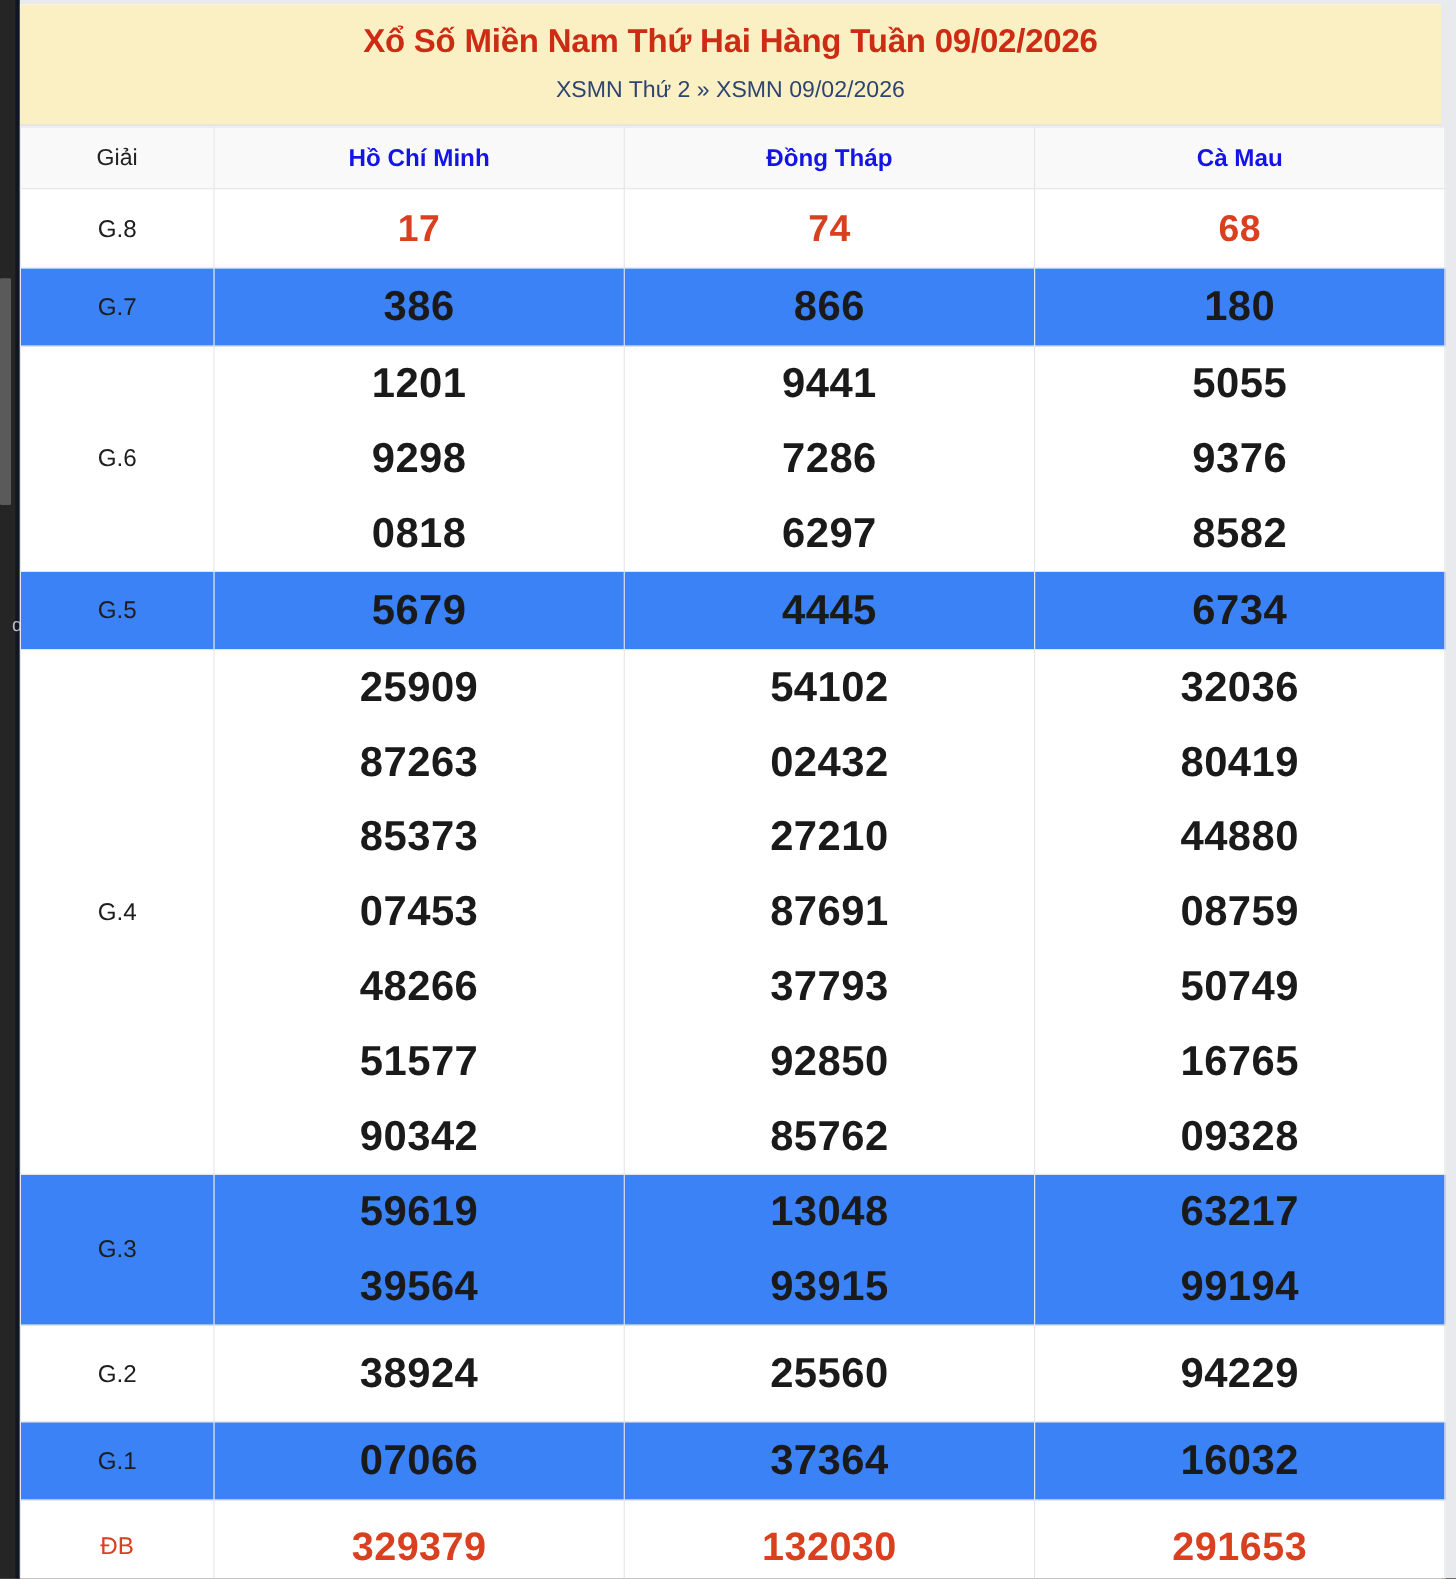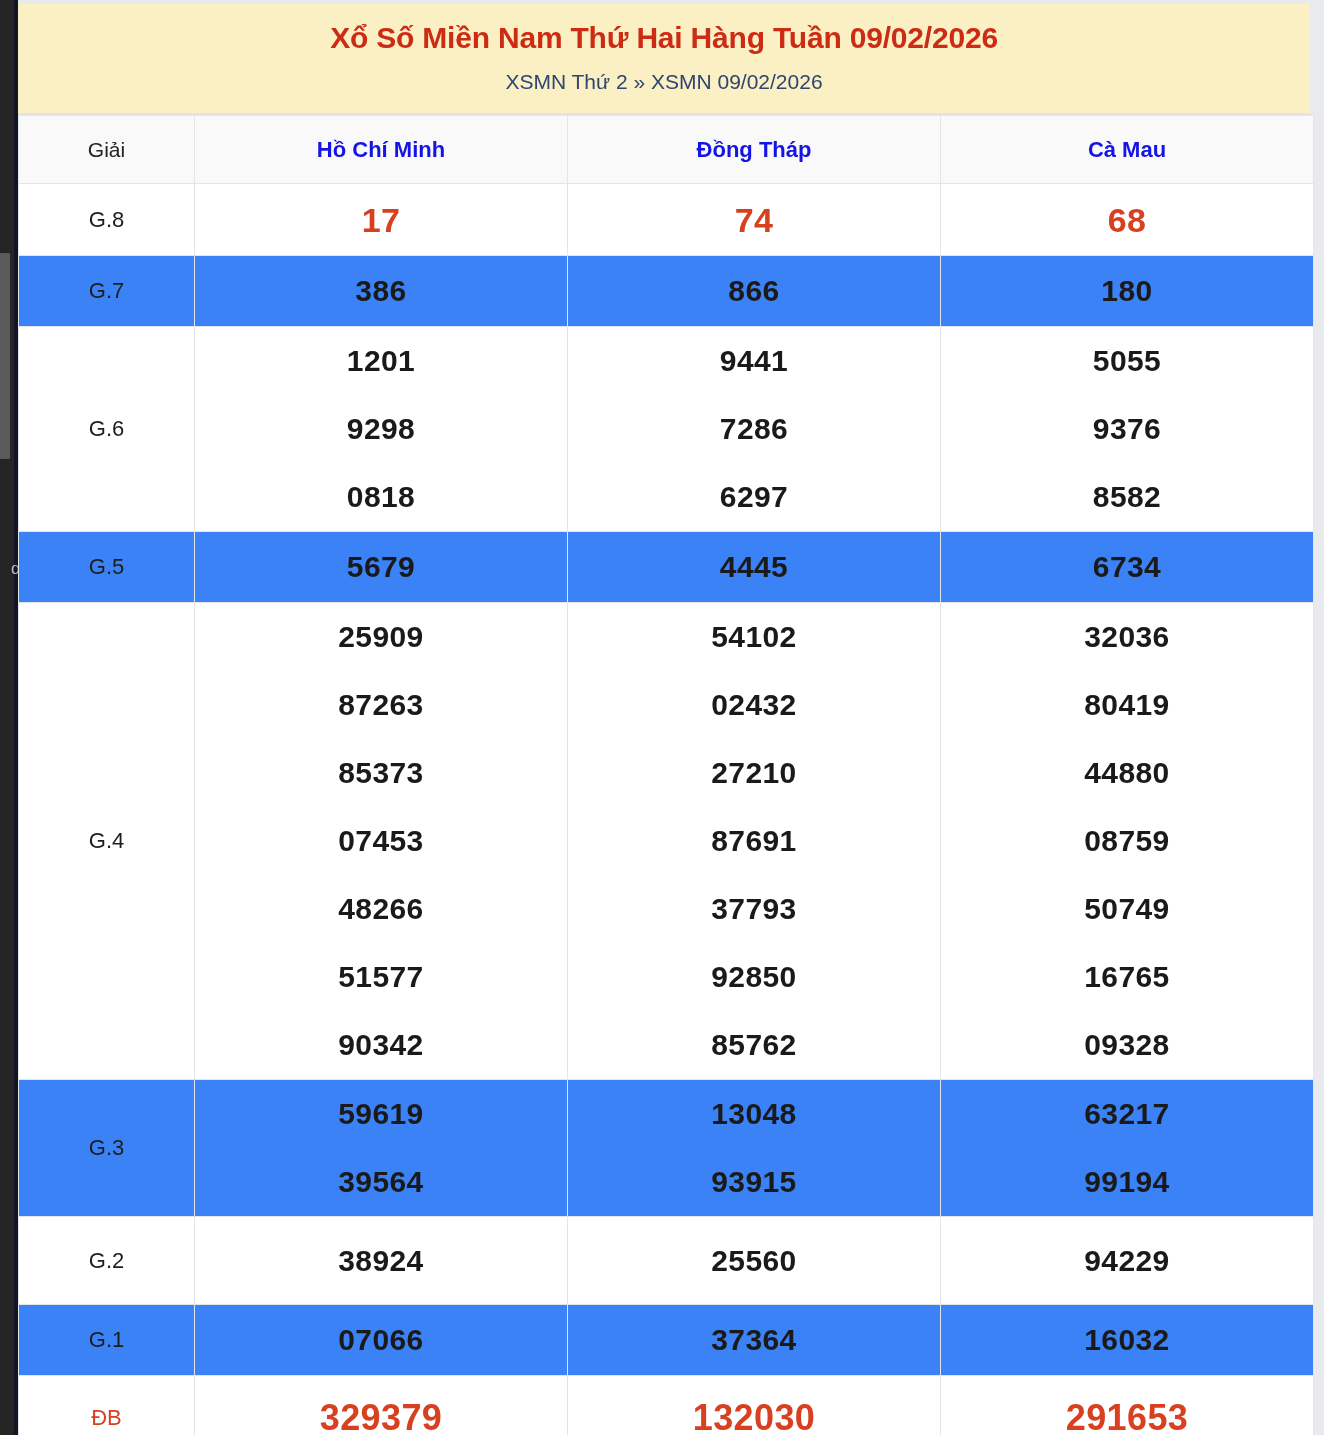--- a/index.html
+++ b/index.html
@@ -106,21 +106,21 @@
   table.results col.c-label { width: 176px; }
   table.results col.c-prov  { width: 373px; }
 
   table.results th,
   table.results td {
     border: 1px solid #e4e5e9;
     text-align: center;
     vertical-align: middle;
     padding: 0;
   }
-  table.results tr.thead-row th { background: #f9f9fa; height: 68px; }
+  table.results tr.thead-row th { background: #f9f9fa; height: 56px; }
 
   .th-giai {
     color: #222;
     font-size: 21px;
     font-weight: normal;
   }
   .th-prov {
     color: #1414e6;
     font-size: 22px;
     font-weight: bold;
@@ -130,21 +130,21 @@
     color: #1d1d1d;
     font-size: 22px;
     font-weight: normal;
   }
   td.prize-label.db {
     color: #d8401f;
     font-weight: normal;
   }
 
   td.nums {
-    font-size: 30px;
+    font-size: 38px;
     font-weight: bold;
     color: #1a1a1a;
     letter-spacing: 0.4px;
     padding: 6px 0;
   }
   td.nums .n { display: block; line-height: 68px; }
 
   tr.r-g8 td.nums { color: #d8401f; font-size: 34px; }
   tr.r-g8 td.nums .n { line-height: 56px; }
   tr.r-db td.nums { color: #d8401f; font-size: 36px; }

